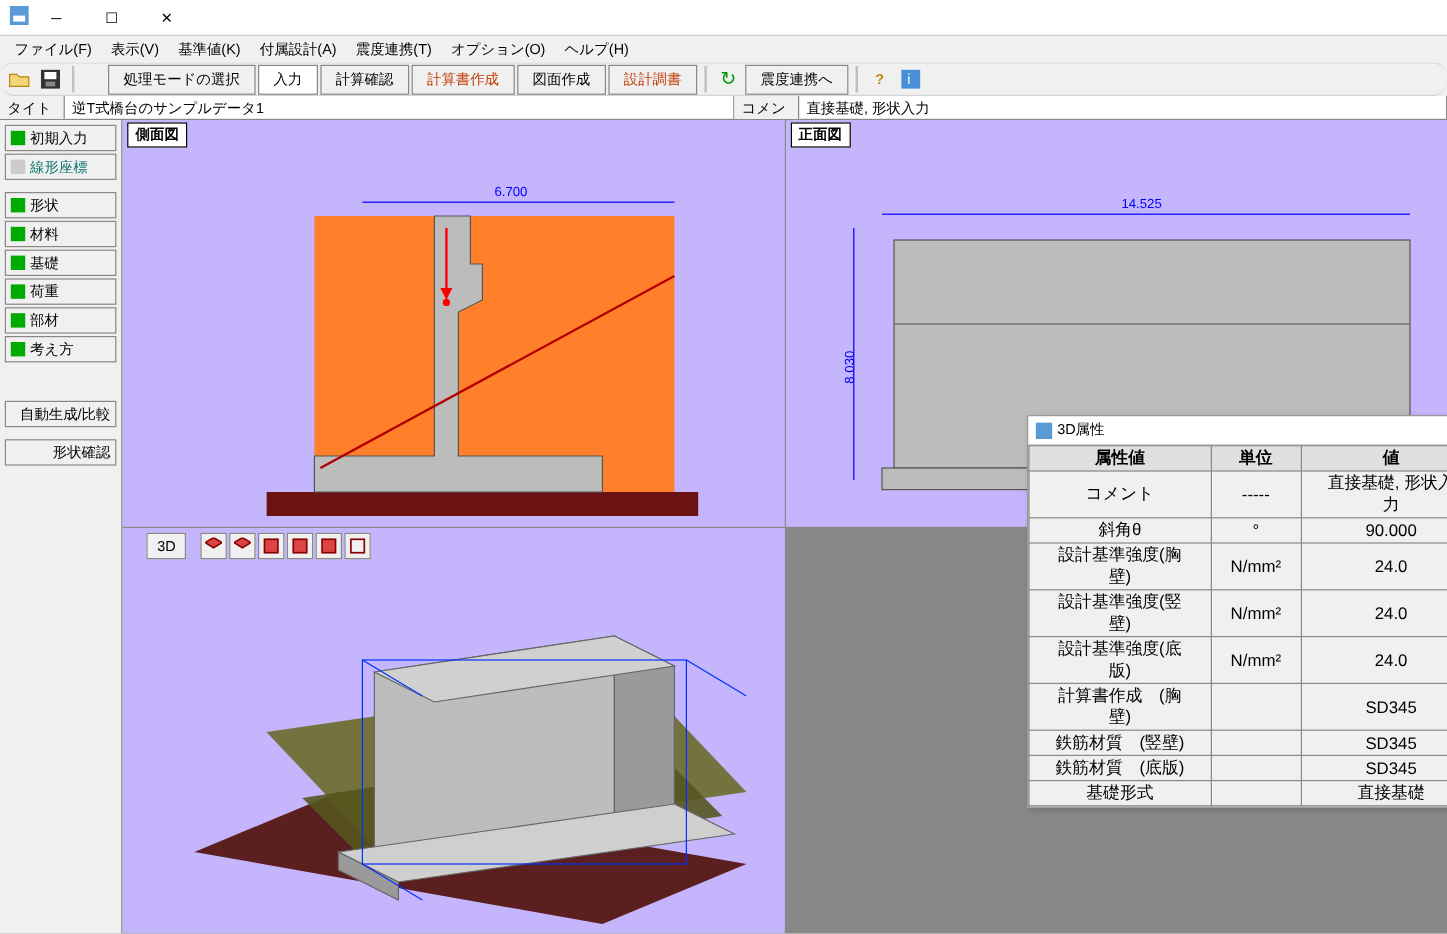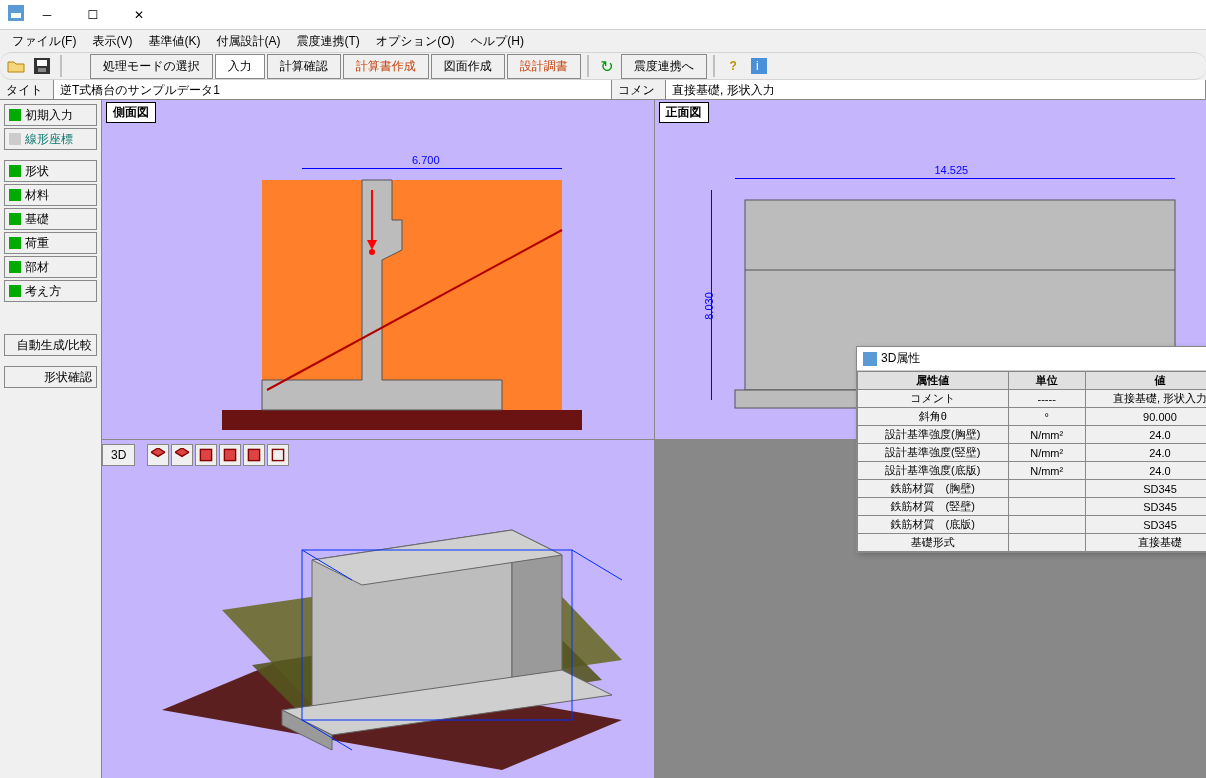--- a/index.html
+++ b/index.html
@@ -31,34 +31,34 @@
 .sidebtn { display: flex; align-items: center; height: 22px; margin-bottom: 2px; border: 1px solid #888; background: #f0f0f0; cursor: pointer; padding: 0 4px; }
 .sidebtn .chk { width: 12px; height: 12px; background: #0a0; margin-right: 4px; flex-shrink:0; }
 .sidebtn.disabled { color: #0f766e; }
 .sidebtn.disabled .chk { background: #ccc; }
 .sidebtn.nochk { justify-content: flex-end; }
 
 .views { flex: 1; display: grid; grid-template-columns: 1fr 1fr; grid-template-rows: 1fr 1fr; background: #888; gap: 1px; }
 .viewport { background: #c4b5fd; position: relative; overflow: hidden; }
 .vlabel { position: absolute; top: 2px; left: 4px; background: #fff; border: 1px solid #000; padding: 1px 6px; font-weight: bold; z-index: 5; }
 
-.v3d-toolbar { position: absolute; top: 4px; left: 0; display: flex; gap: 2px; z-index: 5; justify-content: space-between; }
+.v3d-toolbar { position: absolute; top: 4px; left: 20px; display: flex; gap: 2px; z-index: 5; justify-content: space-between; }
 .v3d-toolbar .btn3d { padding: 3px 8px; border: 1px solid #888; background: #f0f0f0; cursor: pointer; }
 .v3d-toolbar .cube { width: 22px; height: 22px; border: 1px solid #888; background: #f0f0f0; display:flex; align-items:center; justify-content:center; cursor:pointer; }
 .cube svg { width:14px; height:14px; }
 
 .dim { position: absolute; color: #00f; font-size: 11px; }
 .dimline { position: absolute; background: #00f; }
 
 .floating-panel { position: absolute; top: 346px; left: 856px; width: 380px; background: #f0f0f0; border: 1px solid #888; box-shadow: 2px 2px 6px rgba(0,0,0,.2); z-index: 100; }
 .fp-title { height: 24px; display: flex; align-items: center; padding: 0 6px; background: #fff; border-bottom: 1px solid #ccc; }
 .fp-title svg { margin-right:4px; }
 .fp-close { margin-left: auto; cursor: pointer; width:20px; text-align:center; }
 .fp-table { width: 100%; border-collapse: collapse; }
-.fp-table th, .fp-table td { border: 1px solid #888; padding: 1px 16px; text-align: center; background: #f0f0f0; font-size:11px; }
+.fp-table th, .fp-table td { border: 1px solid #888; padding: 1px 16px; text-align: center; background: #f0f0f0; font-size:14px; }
 .fp-table th { background: #e0e0e0; }
 
 
 .side-drawing { position:absolute; left:120px; top:60px; }
 .front-drawing { position:absolute; left:60px; top:70px; }
 .plan-drawing { position:absolute; left:40px; top:100px; }
 </style>
 </head>
 <body>
 
@@ -304,21 +304,21 @@
           <td>設計基準強度(竪壁)</td>
           <td>N/mm²</td>
           <td>24.0</td>
         </tr>
         <tr>
           <td>設計基準強度(底版)</td>
           <td>N/mm²</td>
           <td>24.0</td>
         </tr>
         <tr>
-          <td>鉄筋材質　(胸壁)</td>
+          <td>計算書作成　(胸壁)</td>
           <td></td>
           <td>SD345</td>
         </tr>
         <tr>
           <td>鉄筋材質　(竪壁)</td>
           <td></td>
           <td>SD345</td>
         </tr>
         <tr>
           <td>鉄筋材質　(底版)</td>

